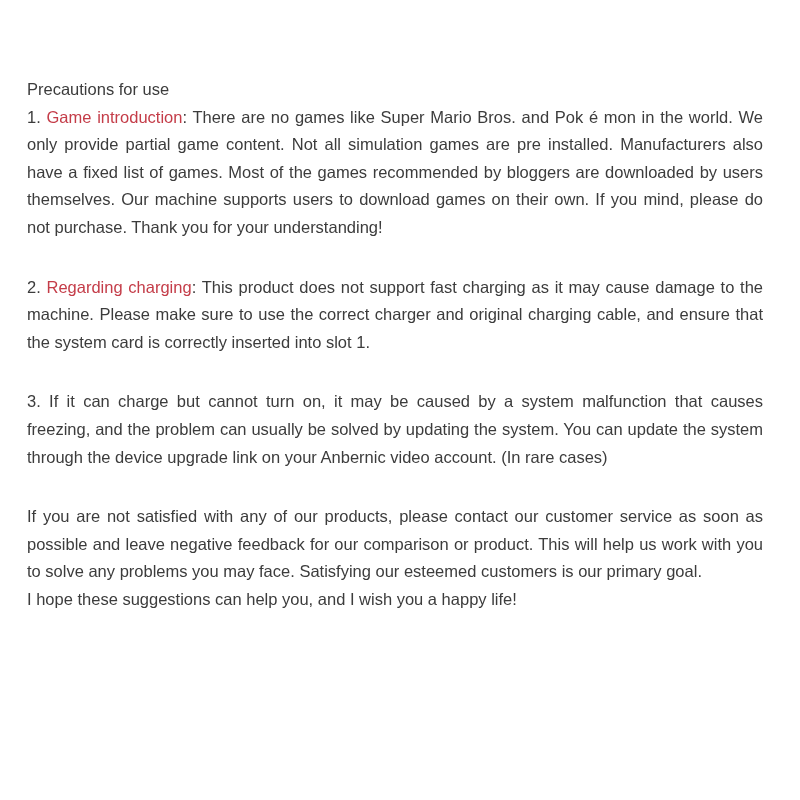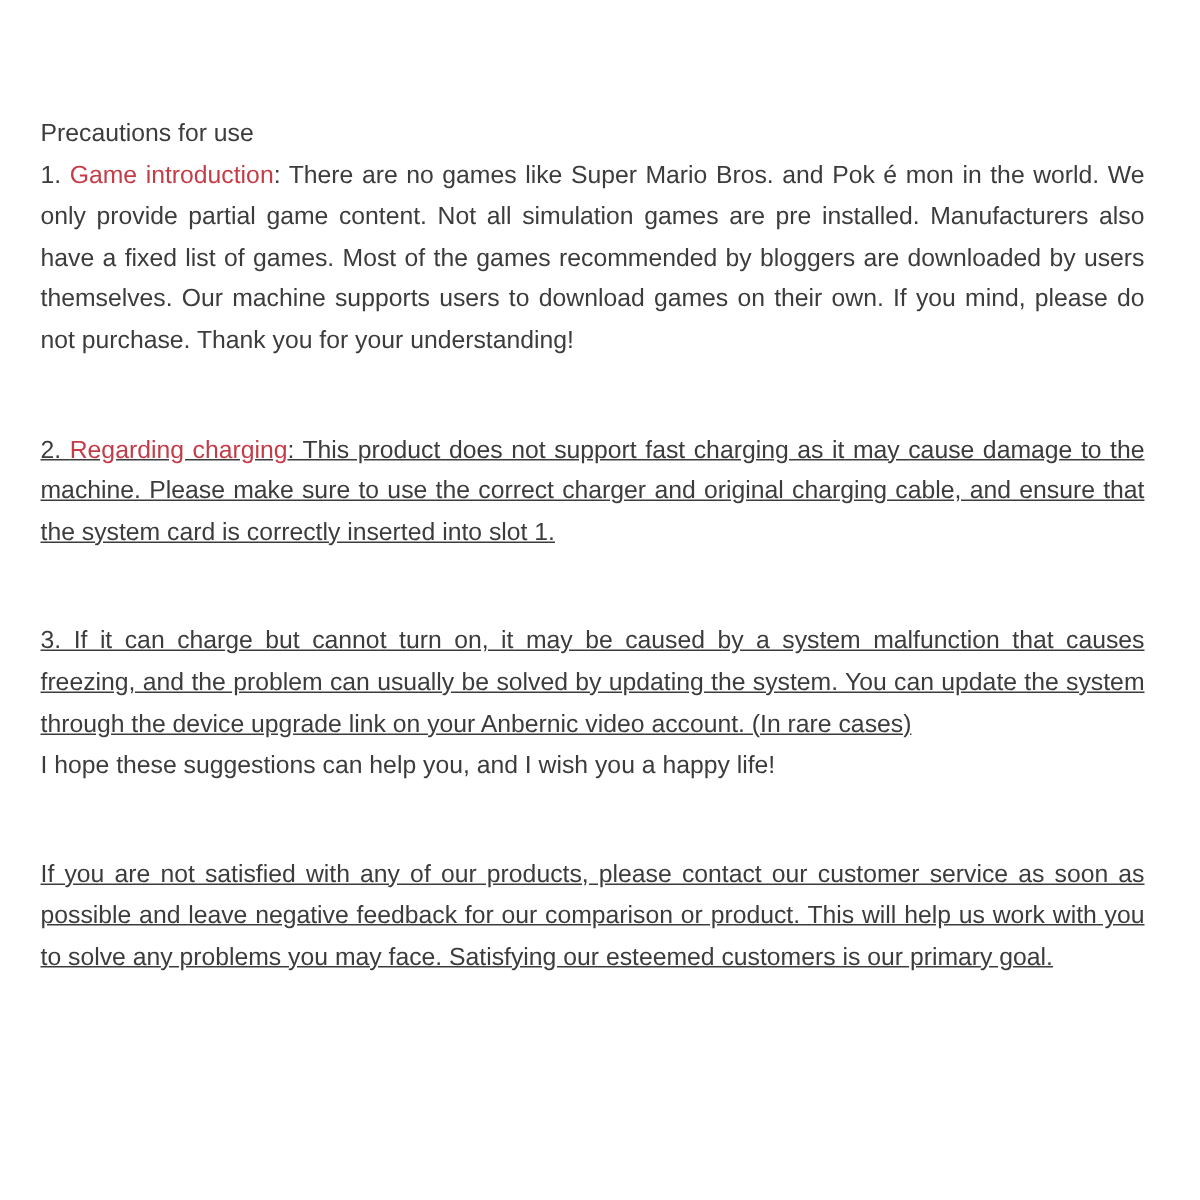--- a/index.html
+++ b/index.html
@@ -26,35 +26,35 @@
   }
   .doc-title {
     text-align: left;
     font-weight: normal;
     font-size: 16.5px;
   }
   .block {
     text-align: justify;
     text-justify: inter-word;
   }
-  .gap { margin-top: 45px; text-decoration: underline; }
+  .gap { margin-top: 32px; }
   .tight { margin-top: 0; }
   .red { color: var(--accent-red); }
 </style>
 </head>
 <body>
 
 <div class="page">
 
   <p class="doc-title">Precautions for use</p>
 
   <p class="block"><span>1. </span><span class="red">Game introduction</span><span>: There are no games like Super Mario Bros. and Pok é mon in the world. We only provide partial game content. Not all simulation games are pre installed. Manufacturers also have a fixed list of games. Most of the games recommended by bloggers are downloaded by users themselves. Our machine supports users to download games on their own. If you mind, please do not purchase. Thank you for your understanding!</span></p>
 
   <p class="block gap"><span>2. </span><span class="red">Regarding charging</span><span>: This product does not support fast charging as it may cause damage to the machine. Please make sure to use the correct charger and original charging cable, and ensure that the system card is correctly inserted into slot 1.</span></p>
 
   <p class="block gap"><span>3. If it can charge but cannot turn on, it may be caused by a system malfunction that causes freezing, and the problem can usually be solved by updating the system. You can update the system through the device upgrade link on your Anbernic video account. (In rare cases)</span></p>
 
 
+  <p class="block gap"><span>If you are not satisfied with any of our products, please contact our customer service as soon as possible and leave negative feedback for our comparison or product. This will help us work with you to solve any problems you may face. Satisfying our esteemed customers is our primary goal.</span></p>
+
   <p class="block tight"><span>I hope these suggestions can help you, and I wish you a happy life!</span></p>
-
-  <p class="block gap"><span>If you are not satisfied with any of our products, please contact our customer service as soon as possible and leave negative feedback for our comparison or product. This will help us work with you to solve any problems you may face. Satisfying our esteemed customers is our primary goal.</span></p>
 
 </div>
 
 </body></html>

